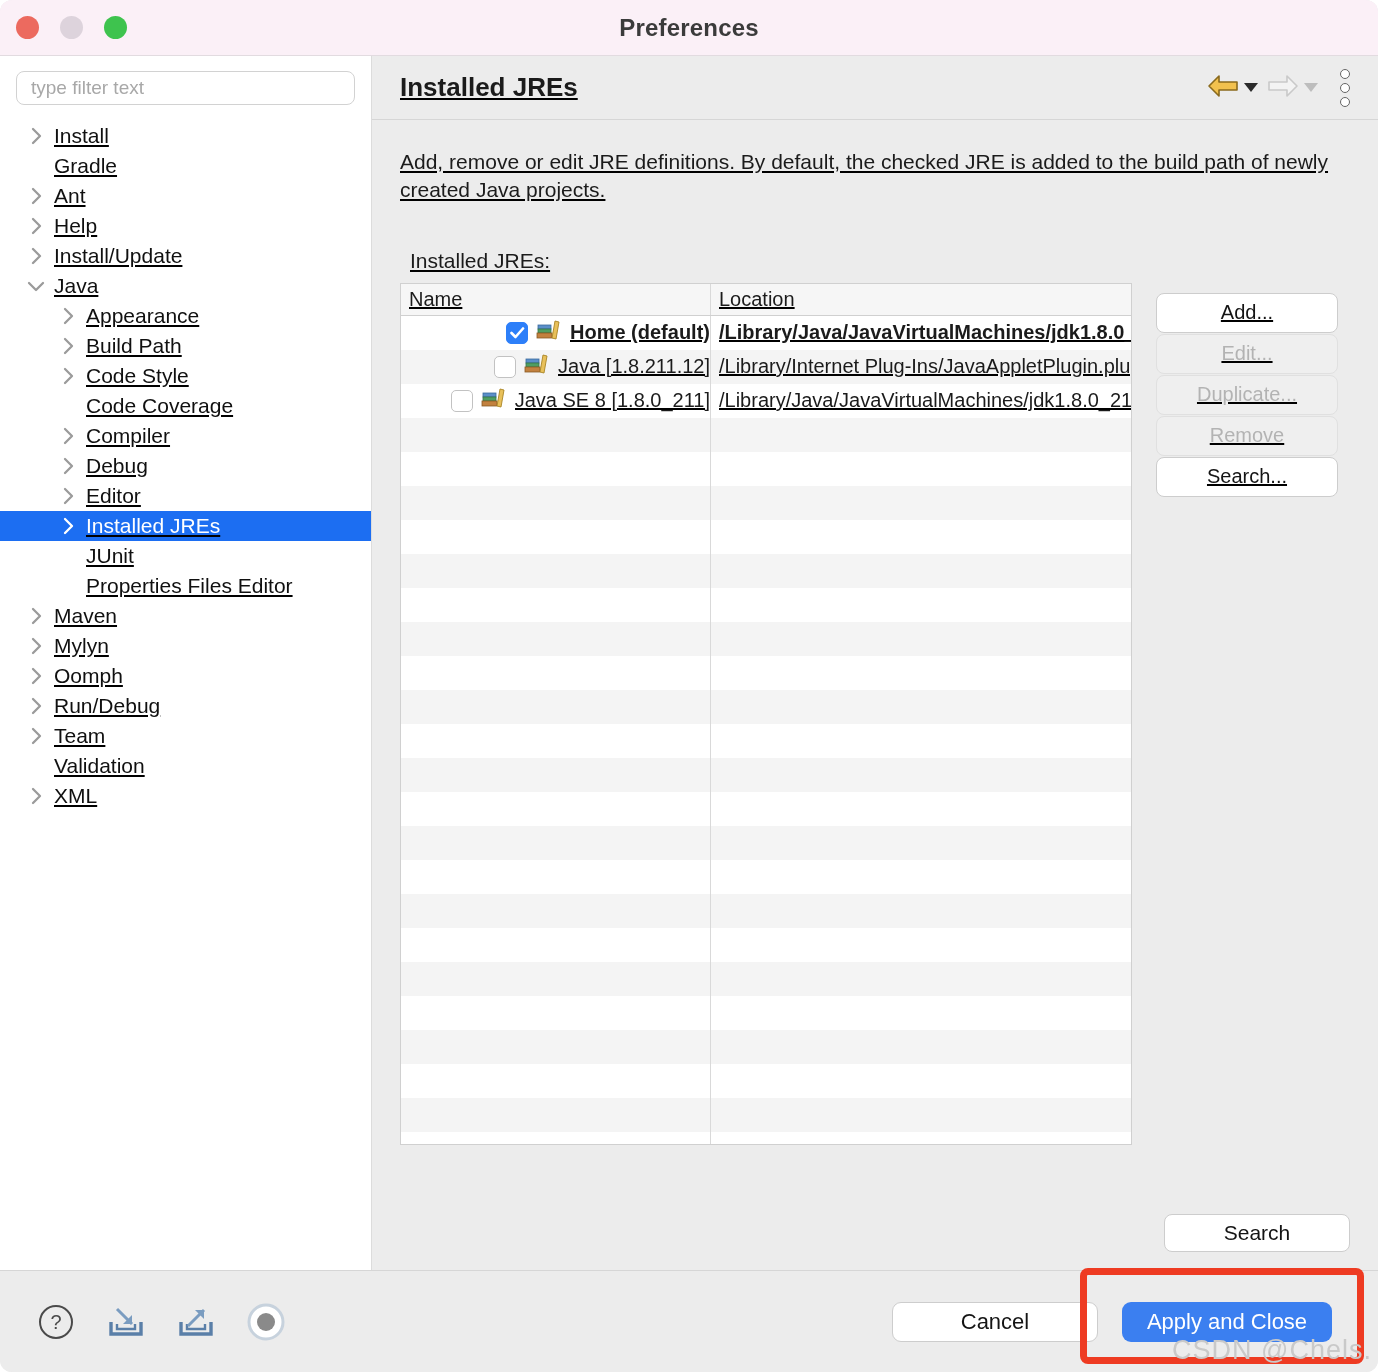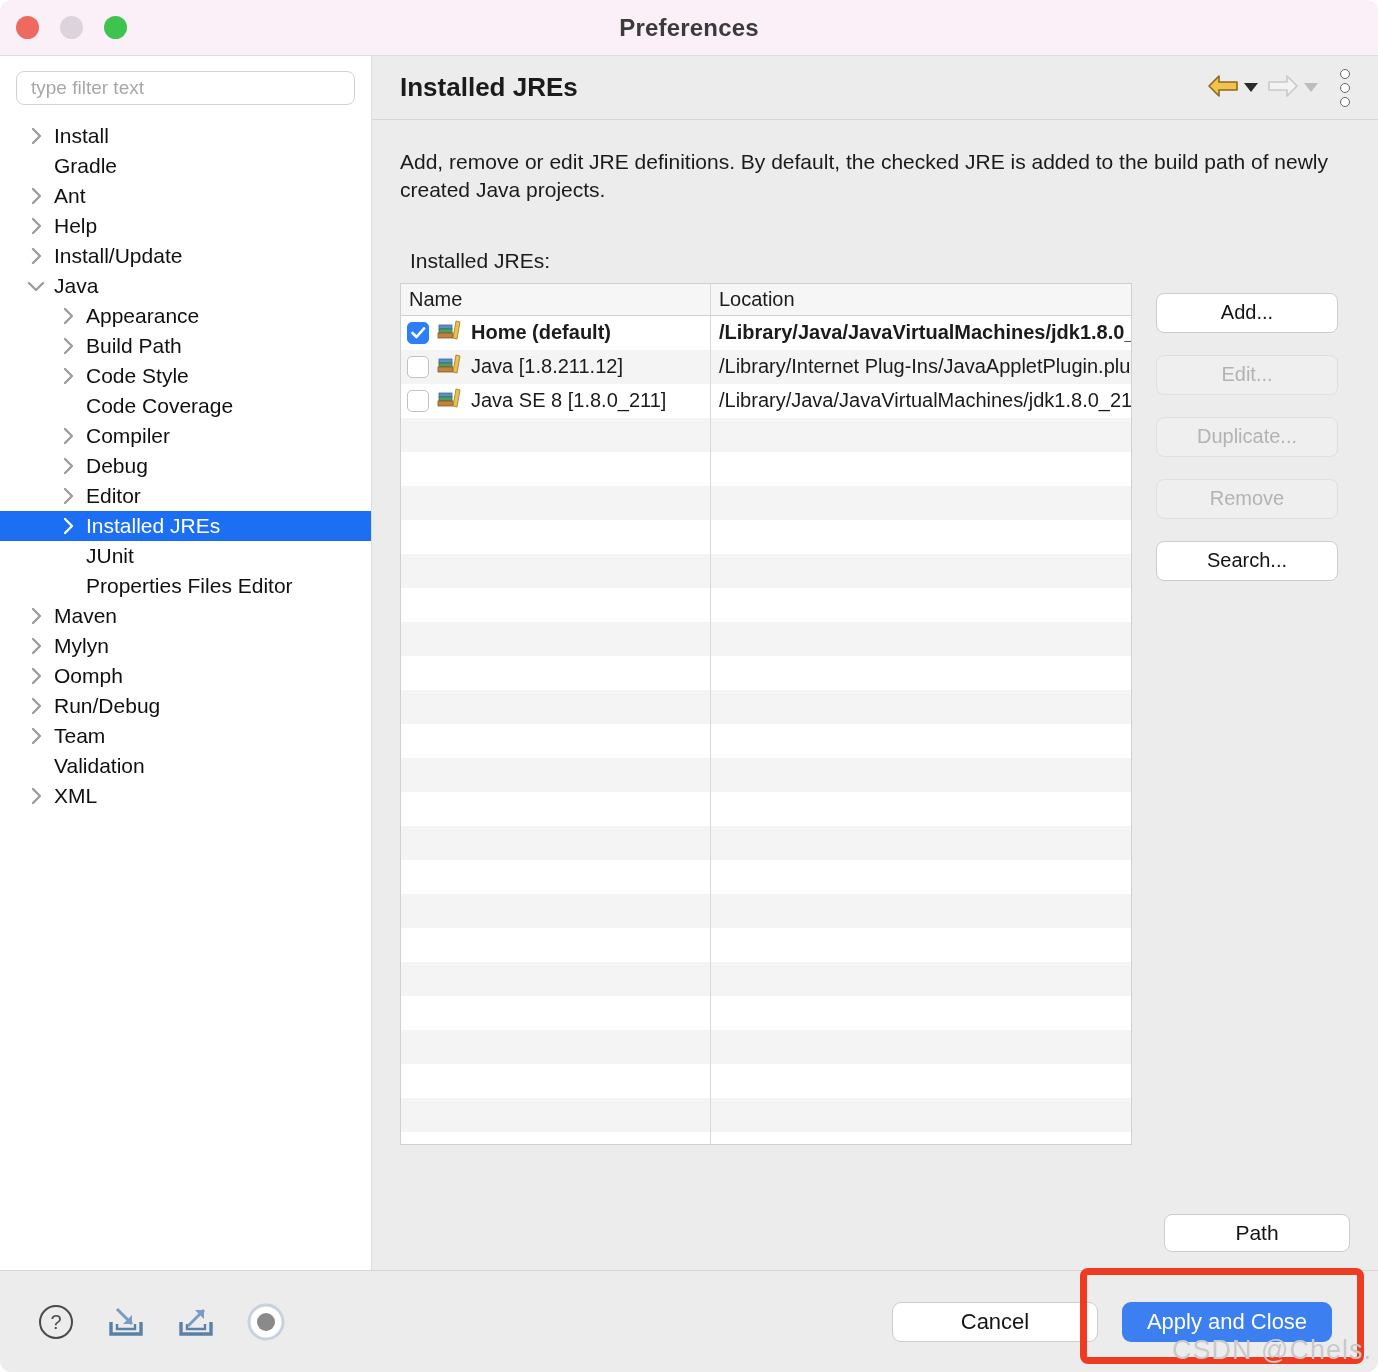--- a/index.html
+++ b/index.html
@@ -33,21 +33,21 @@
   .light.red    { background:#ec6a5f; }
   .light.yellow { background:#ddd3dc; }
   .light.green  { background:#3ec34e; }
   .window-title {
     width:100%; text-align:center;
     font-size:24px; font-weight:bold; color:#3b3b3b;
     letter-spacing:.2px;
   }
 
   
-  .body-split { flex:1 1 auto; display:flex; min-height:0; }
+  .body-split { flex:1 1 auto; display:flex; min-height:0;text-decoration:underline; }
 
   
   .sidebar {
     width:372px; flex:0 0 372px;
     background:#ffffff;
     border-right:1px solid #dcdcdc;
     display:flex; flex-direction:column;
     overflow:hidden;
   }
   .filter-wrap { padding:15px 16px 10px 16px; }
@@ -143,41 +143,41 @@
     font-size:20px; color:#1b1b1b;
     overflow:hidden;
   }
   .trow.odd  { background:#f4f4f4; }
   .trow.even { background:#ffffff; }
   .trow.bold { font-weight:bold; }
   .cell-name {
     width:310px; flex:0 0 310px; height:100%;
     display:flex; align-items:center;
     border-right:1px solid #d9d9d9;
-    padding-left:6px; overflow:hidden; white-space:nowrap;
+    padding-left:6px; overflow:hidden; white-space:nowrap;justify-content:flex-end;
   }
   .cell-loc {
     flex:1 1 auto; height:100%;
     display:flex; align-items:center;
     padding-left:8px; overflow:hidden; white-space:nowrap;
   }
   .cell-name .txt { overflow:hidden; text-overflow:clip; }
 
   .cbox {
     width:22px;height:22px;flex:0 0 22px;
     border:1.5px solid #c2c2c2; border-radius:5px;
     background:#fff; margin-right:8px;
     display:flex;align-items:center;justify-content:center;
   }
   .cbox.checked { background:#2d7ff9; border-color:#2d7ff9; }
 
   .jre-icon { width:26px;height:24px;flex:0 0 26px; margin-right:8px; }
 
   
-  .btn-col { display:flex; flex-direction:column; gap:22px; padding-top:10px; }
+  .btn-col { display:flex; flex-direction:column; gap:1px; padding-top:10px; }
   .btn {
     width:182px; height:40px;
     border-radius:8px;
     border:1px solid #cdcdcd;
     background:#ffffff;
     font-family:"Liberation Sans", sans-serif;
     font-size:20px; color:#141414;
     display:flex;align-items:center;justify-content:center;
     cursor:default;
   }
@@ -612,21 +612,21 @@
           <div class="btn-col" id="btncol">
               <div class="btn">Add...</div>
               <div class="btn disabled">Edit...</div>
               <div class="btn disabled">Duplicate...</div>
               <div class="btn disabled">Remove</div>
               <div class="btn">Search...</div>
             </div>
         </div>
 
         <div class="apply-row">
-          <div class="btn-apply">Path</div>
+          <div class="btn-apply">Search</div>
         </div>
       </div>
     </div>
   </div>
 
   <div class="footer">
     <div class="footer-icons">
       <div class="ficon">
         <svg width="40" height="40" viewBox="0 0 40 40">
           <circle cx="20" cy="20" r="16" fill="none" stroke="#4a4a4a" stroke-width="2"></circle>

